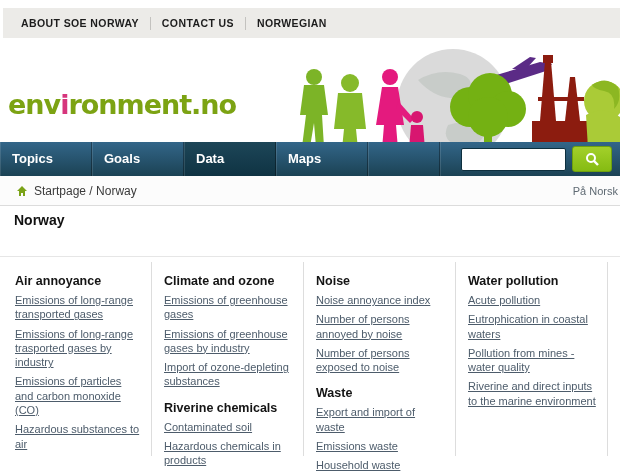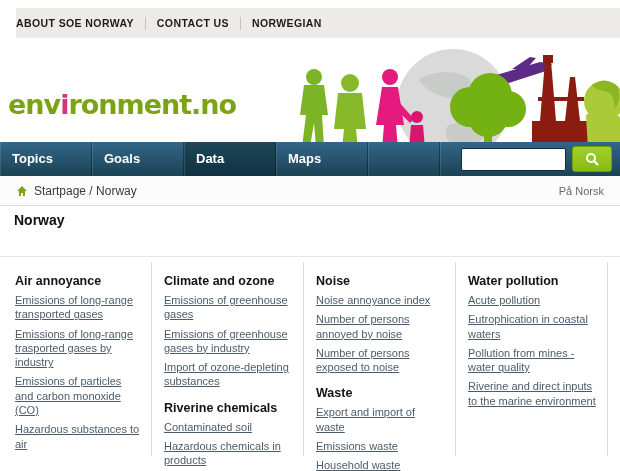--- a/index.html
+++ b/index.html
@@ -4,22 +4,22 @@
 <style>
   * { margin:0; padding:0; box-sizing:border-box; }
   html,body { width:620px; height:471px; }
   body {
     font-family:"Liberation Sans", sans-serif;
     background:#ffffff; position:relative; overflow:hidden;
   }
 
   
   .topbar {
-    position:absolute; top:8px; left:16px; right:0; height:30px;
-    background:#ecebe8; display:flex; align-items:center; 
+    position:absolute; top:8px; left:3px; right:0; height:30px;
+    background:#ecebe8; display:flex; align-items:center; padding-left:18px;
   }
   .tb-link {
     font-size:10.5px; font-weight:bold; color:#1c1c1c; text-decoration:none;
     letter-spacing:.4px; text-transform:uppercase; cursor:pointer;
   }
   .tb-sep { width:1px; height:13px; background:#c3c2bf; margin:0 11px; display:inline-block; }
 
   
   .header { position:absolute; top:45px; left:0; right:0; height:76px; background:#fff; }
   .logo {
@@ -57,21 +57,21 @@
   .search-btn {
     width:40px; height:26px; border:1px solid #6fa00d; border-radius:3px;
     background:linear-gradient(#a3d02a, #85bb12); cursor:pointer;
     display:flex; align-items:center; justify-content:center;
   }
 
   
   .breadcrumb-band {
     position:absolute; top:176px; left:0; right:0; height:30px;
     background:#fcfcfc; border-bottom:1px solid #dcdcdc;
-    display:flex; align-items:center; padding:0 16px 0 16px;
+    display:flex; align-items:center; padding:0 2px 0 16px;
   }
   .crumb-text { font-size:12px; color:#3a3a3a; margin-left:6px; text-decoration:none; cursor:pointer; }
   .lang-link { margin-left:auto; font-size:11px; color:#5f6a73; text-decoration:none; cursor:pointer; }
 
   
   .page-title {
     position:absolute; top:212px; left:14px; font-size:14px; font-weight:bold; color:#111;
   }
   .title-rule { position:absolute; top:256px; left:0; right:0; border-top:1px solid #e6e6e6; }
 

